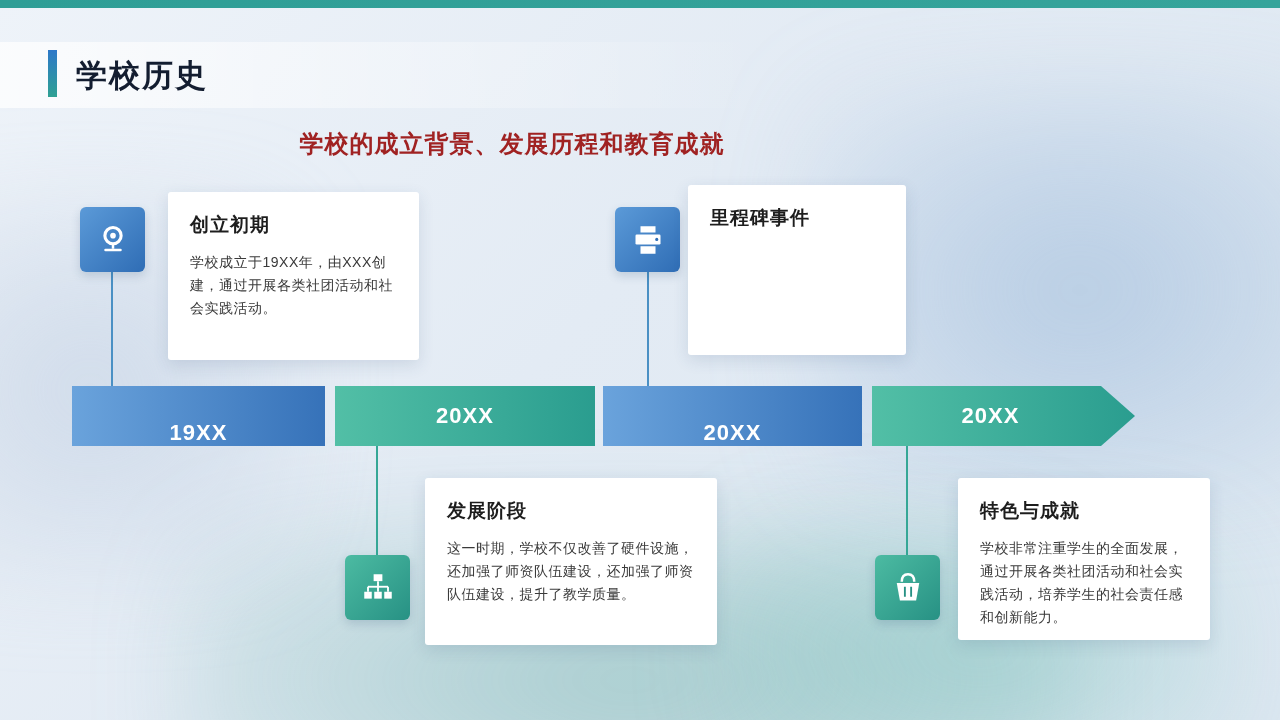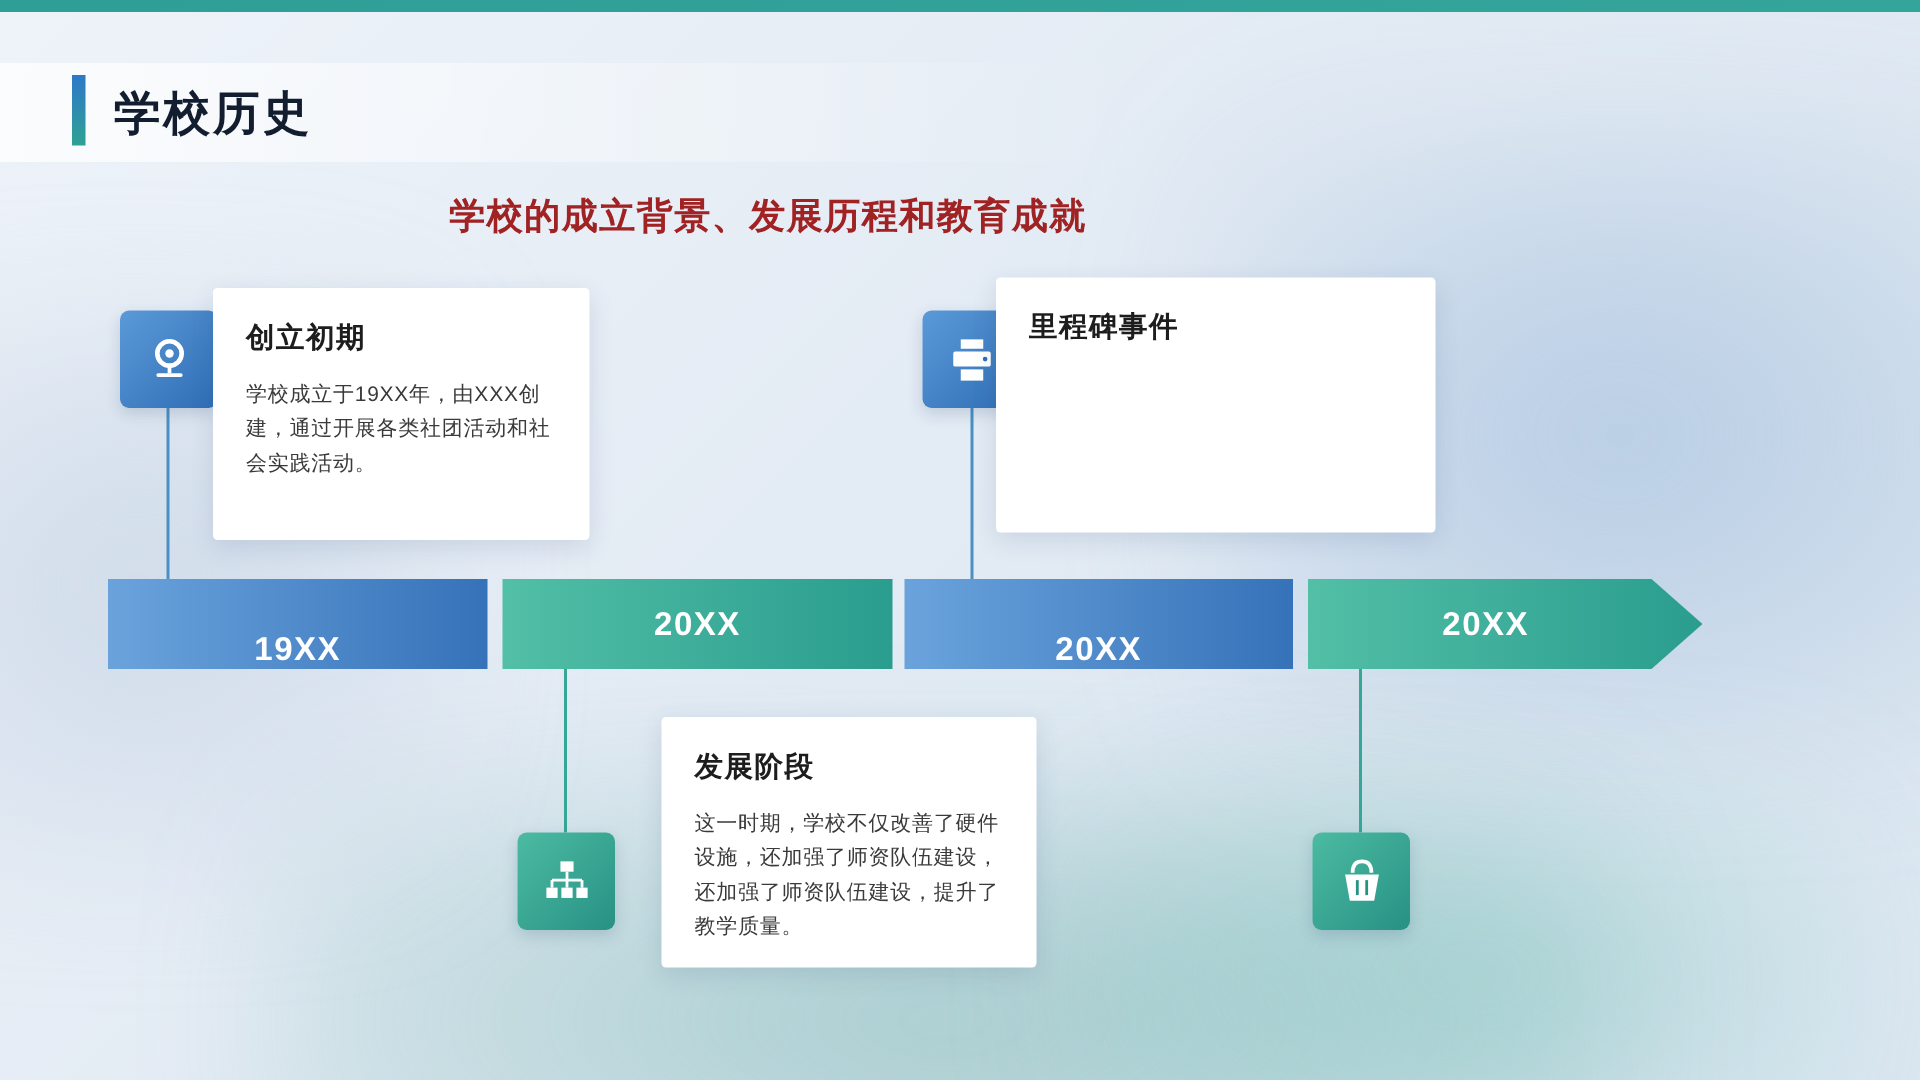--- a/index.html
+++ b/index.html
@@ -87,23 +87,23 @@
   .tile-3 { left: 345px; top: 555px; }
   .tile-4 { left: 875px; top: 555px; }
   .icon-tile svg { width: 40px; height: 40px; display: block; }
 
   
   .card {
     position: absolute; background: #ffffff; border-radius: 3px;
     box-shadow: 0 5px 16px rgba(50,80,120,0.14);
     padding: 20px 22px;
   }
-  .card-1 { left: 142px; top: 192px; width: 251px; height: 168px; }
-  .card-2 { left: 664px; top: 185px; width: 293px; height: 170px; }
-  .card-3 { left: 425px; top: 478px; width: 250px; height: 167px; margin-left: 16px; }
+  .card-1 { left: 168px; top: 192px; width: 251px; height: 168px; }
+  .card-2 { left: 688px; top: 185px; width: 218px; height: 170px; }
+  .card-3 { left: 425px; top: 478px; width: 292px; height: 167px; }
   .card-4 { left: 958px; top: 478px; width: 252px; height: 162px; }
   .card-title {
     font-size: 19px; font-weight: 700; color: #1d1d1d; margin-bottom: 13px;
     letter-spacing: 1px;
   }
   .card-body {
     font-size: 14px; line-height: 1.65; color: #3a3a3a; letter-spacing: 0.5px;
   }
 </style>
 </head>
@@ -191,13 +191,17 @@
     <div class="card-title">创立初期</div>
     <div class="card-body">学校成立于19XX年，由XXX创建，通过开展各类社团活动和社会实践活动。</div>
   </div>
   <div class="card card-2">
     <div class="card-title">里程碑事件</div>
   </div>
   <div class="card card-3">
     <div class="card-title">发展阶段</div>
     <div class="card-body">这一时期，学校不仅改善了硬件设施，还加强了师资队伍建设，还加强了师资队伍建设，提升了教学质量。</div>
   </div>
+  <div class="card card-4">
+    <div class="card-title">特色与成就</div>
+    <div class="card-body">学校非常注重学生的全面发展，通过开展各类社团活动和社会实践活动，培养学生的社会责任感和创新能力。</div>
+  </div>
 </div>
 
 </body></html>

